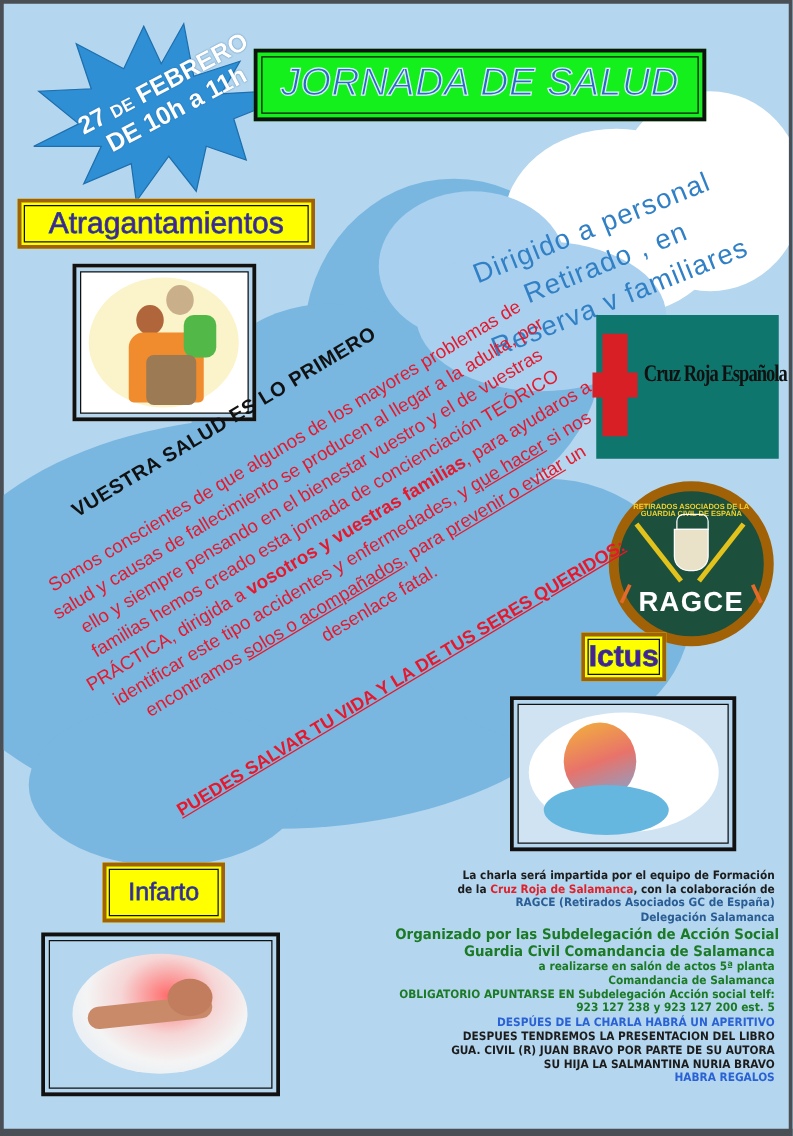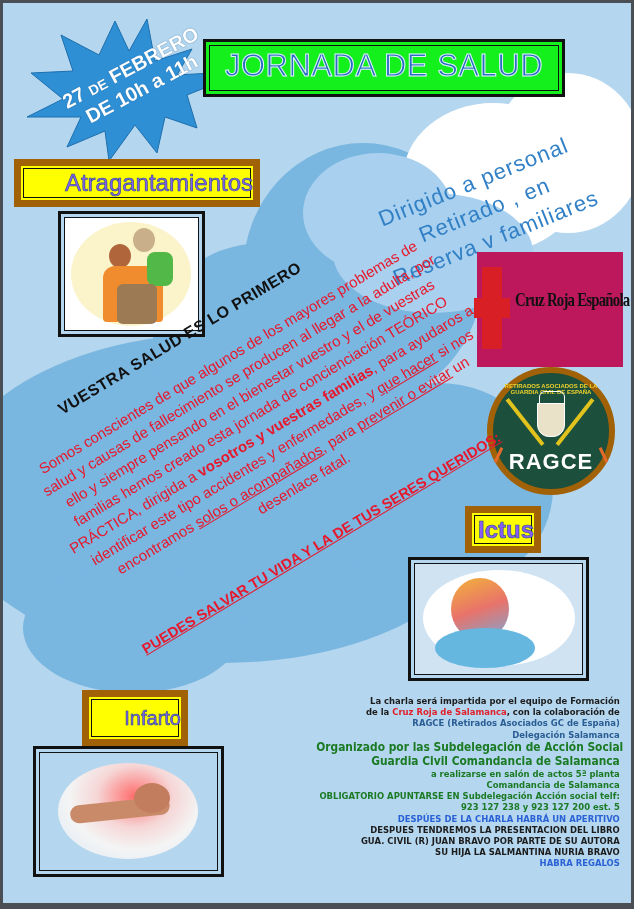--- a/index.html
+++ b/index.html
@@ -12,47 +12,47 @@
   .c-big { background:#79b6e0; }
   .c-white { background:#ffffff; }
   .c-light { background:#a9d0ee; }
 
   
   .star { position:absolute; left:14px; top:10px; width:210px; height:150px; }
   .star-text { position:absolute; left:48px; top:52px; width:170px; transform:rotate(-28deg); color:#fff; font-weight:bold; font-size:20px; line-height:22px; text-align:center; text-shadow:0 0 1px #1a5e99; }
   .star-text .small { font-size:14px; }
 
   
-  .title-box { position:absolute; left:200px; top:36px; width:356px; height:52px; background:#14f01b; border:3px solid #111; box-shadow: inset 0 0 0 3px #14f01b, inset 0 0 0 4px #111; }
+  .title-box { position:absolute; left:200px; top:36px; width:356px; height:52px; background:#14f01b; border:3px solid #111; box-shadow: inset 0 0 0 3px #14f01b, inset 0 0 0 4px #111; font-style: italic; }
   .title-text { position:absolute; left:0; top:6px; width:100%; text-align:center; font-size:31px; color:#2a6cc0; -webkit-text-stroke:1px #dff0ff; letter-spacing:0.5px; }
 
   
-  .ylabel { position:absolute; background:#ffff00; border:7px solid #a16207; box-shadow: inset 0 0 0 2px #ffff00, inset 0 0 0 3px #111; color:#8b5cf6; -webkit-text-stroke:0.6px #1d4d8a; text-align:right; }
+  .ylabel { position:absolute; background:#ffff00; border:3px solid #a16207; box-shadow: inset 0 0 0 2px #ffff00, inset 0 0 0 3px #111; color:#4c1d95; -webkit-text-stroke:0.6px #1d4d8a; text-align:center; }
 
   
   .pic { position:absolute; border:3px solid #111; box-shadow: inset 0 0 0 3px #b4d6ee, inset 0 0 0 4px #111; background:#fff; }
   .oval { position:absolute; border-radius:50%; }
 
   
   .rot { position:absolute; transform-origin:left top; }
   .heading-rot { left:52px; top:400px; transform:rotate(-31deg); font-weight:bold; font-size:16px; color:#111; letter-spacing:0.5px; white-space:nowrap; }
   .body-rot { left:18px; top:466px; transform:rotate(-31deg); width:470px; color:#e8182c; font-size:15px; line-height:21px; text-align:center; }
   .body-rot b { font-weight:bold; }
   .body-rot u { text-decoration:underline; }
   .tagline-rot { left:136px; top:640px; transform:rotate(-31deg); color:#e8182c; font-weight:bold; font-size:14.5px; text-decoration:underline; white-space:nowrap; }
 
   .dirigido { position:absolute; left:335px; top:218px; transform:rotate(-22deg); transform-origin:left top; color:#3180c6; font-size:22px; line-height:30px; text-align:center; width:280px; letter-spacing:1px; }
 
   
-  .cruz { position:absolute; left:474px; top:249px; width:146px; height:115px; background:#be185d; }
+  .cruz { position:absolute; left:474px; top:249px; width:146px; height:115px; background:#0f766e; }
   .cruz-v { position:absolute; left:5px; top:15px; width:20px; height:82px; background:#d81f26; }
   .cruz-h { position:absolute; left:-3px; top:46px; width:36px; height:20px; background:#d81f26; }
   .cruz-text { position:absolute; left:38px; top:37px; font-family:"Liberation Serif", serif; font-weight:bold; font-size:19px; letter-spacing:-1px; color:#111; transform:scaleX(0.78); transform-origin:left center; white-space:nowrap; }
 
-  .ragce { position:absolute; left:484px; top:364px; width:116px; height:116px; border-radius:50%; background:#1c4f3c; border:6px solid #a16207; }
+  .ragce { position:absolute; left:484px; top:382px; width:116px; height:116px; border-radius:50%; background:#1c4f3c; border:8px solid #a16207; }
   .ragce-top { position:absolute; left:10px; top:10px; width:96px; text-align:center; color:#f1d22c; font-size:6px; font-weight:bold; transform:rotate(0deg); }
   .ragce-text { position:absolute; left:0; top:76px; width:116px; text-align:center; color:#fff; font-weight:bold; font-size:22px; letter-spacing:1px; }
   .shield { position:absolute; left:44px; top:30px; width:26px; height:32px; background:#e9e2c9; border:1px solid #fff; border-radius:0 0 12px 12px; }
   .crown { position:absolute; left:46px; top:18px; width:24px; height:11px; border:1px solid #fff; border-radius:6px 6px 0 0; }
   .sword { position:absolute; left:30px; top:20px; width:4px; height:58px; background:#e2c21c; transform:rotate(-38deg); transform-origin:center; }
   .sword2 { position:absolute; left:80px; top:20px; width:4px; height:58px; background:#e2c21c; transform:rotate(38deg); transform-origin:center; }
   .ragce-stripe-l { position:absolute; left:4px; top:74px; width:3px; height:16px; background:#e46a2a; transform:rotate(25deg); }
   .ragce-stripe-r { position:absolute; right:4px; top:74px; width:3px; height:16px; background:#e46a2a; transform:rotate(-25deg); }
 
   

